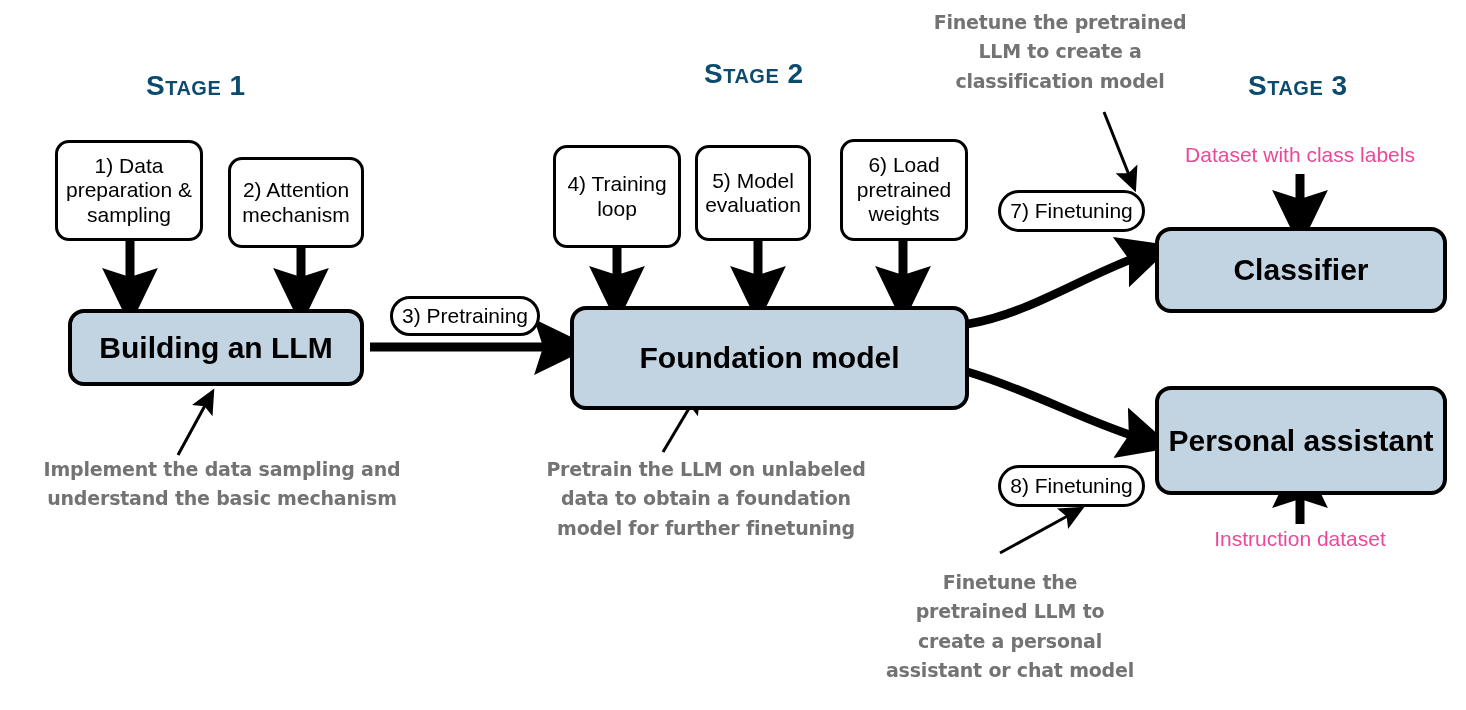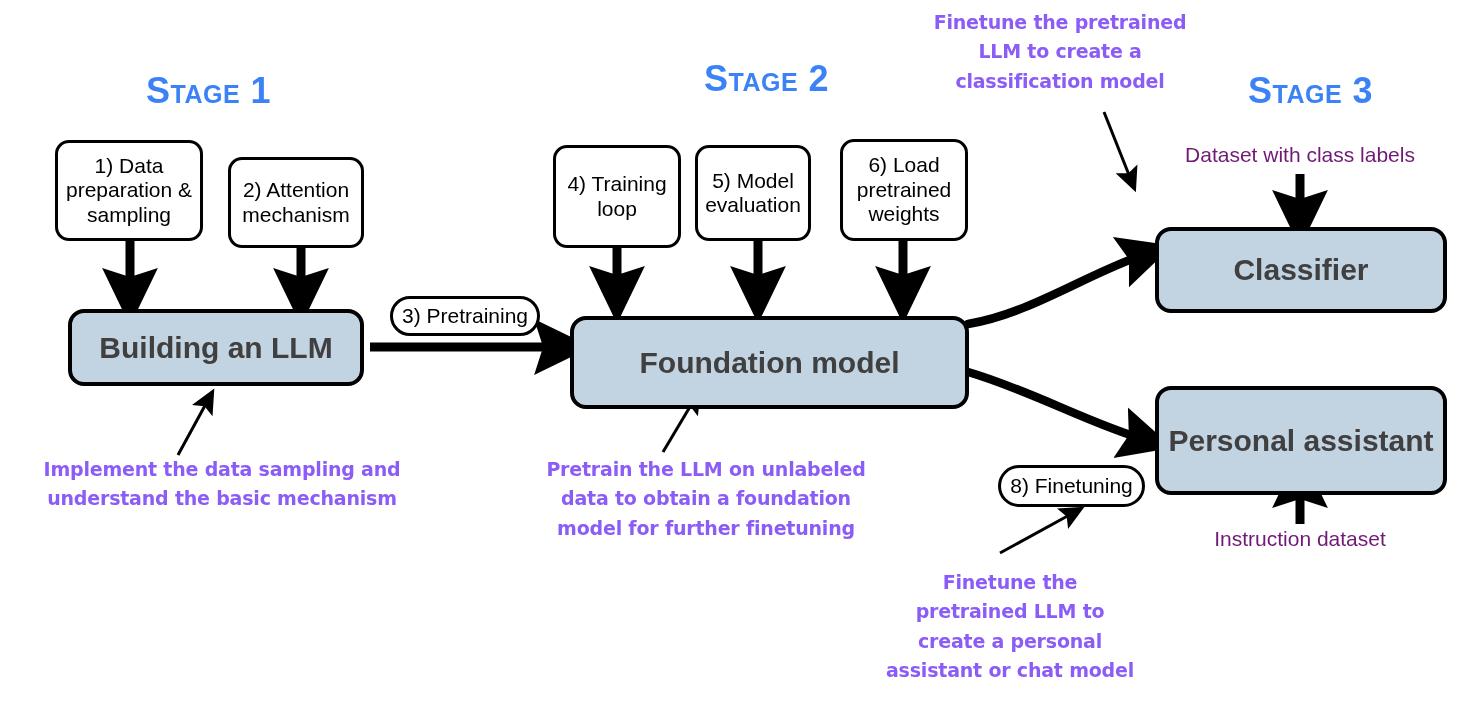--- a/index.html
+++ b/index.html
@@ -23,23 +23,23 @@
     width: 1466px;
     height: 710px;
     pointer-events: none;
   }
 
   
   .stage-title {
     position: absolute;
     font-family: "Liberation Sans", sans-serif;
     font-weight: bold;
-    font-size: 36px;
+    font-size: 28px;
     letter-spacing: 0.5px;
-    color: #3b82f6;
+    color: #0c4a6e;
     white-space: nowrap;
     font-variant: small-caps;
     text-transform: lowercase;
   }
   .stage-title::first-letter { text-transform: uppercase; }
 
   
   .step-box {
     position: absolute;
     box-sizing: border-box;
@@ -81,42 +81,42 @@
     background: #c2d3e2;
     border: 4.5px solid #000000;
     border-radius: 16px;
     display: flex;
     align-items: center;
     justify-content: center;
     text-align: center;
     font-family: "Liberation Sans", sans-serif;
     font-size: 30px;
     font-weight: bold;
-    color: #404040;
+    color: #000000;
     z-index: 4;
   }
 
   
   .caption {
     position: absolute;
     font-family: "Liberation Sans", sans-serif;
     font-size: 21px;
-    color: #701a75;
+    color: #ec4899;
     white-space: nowrap;
     text-align: center;
   }
 
   
   .annot {
     position: absolute;
     font-family: "DejaVu Sans", sans-serif;
     font-weight: bold;
     font-size: 19px;
     line-height: 1.55;
-    color: #8b5cf6;
+    color: #737373;
     text-align: center;
     letter-spacing: -0.2px;
   }
 </style>
 </head>
 <body>
 
 <div id="canvas">
 
   <svg id="svg-layer" viewBox="0 0 1466 710">
@@ -155,24 +155,25 @@
   <div class="stage-title" style="left:1248px; top:70px;">Stage 3</div>
 
   <div class="step-box" style="left:55px; top:140px; width:148px; height:101px;">1) Data preparation &amp; sampling</div>
   <div class="step-box" style="left:228px; top:157px; width:136px; height:91px;">2) Attention mechanism</div>
 
   <div class="step-box" style="left:553px; top:145px; width:128px; height:103px;">4) Training loop</div>
   <div class="step-box" style="left:695px; top:145px; width:116px; height:96px;">5) Model evaluation</div>
   <div class="step-box" style="left:840px; top:139px; width:128px; height:102px;">6) Load pretrained weights</div>
 
   <div class="pill" style="left:390px; top:296px; width:150px; height:40px;">3) Pretraining</div>
+  <div class="pill" style="left:998px; top:190px; width:147px; height:42px;">7) Finetuning</div>
   <div class="pill" style="left:998px; top:465px; width:147px; height:42px;text-align:right;">8) Finetuning</div>
 
   <div class="main-box" style="left:68px; top:309px; width:296px; height:77px;">Building an LLM</div>
-  <div class="main-box" style="left:570px; top:316px; width:399px; height:93px;">Foundation model</div>
+  <div class="main-box" style="left:570px; top:306px; width:399px; height:104px;">Foundation model</div>
   <div class="main-box" style="left:1155px; top:227px; width:292px; height:86px;">Classifier</div>
   <div class="main-box" style="left:1155px; top:386px; width:292px; height:109px;">Personal assistant</div>
 
   <div class="caption" style="left:1300px; top:143px; transform:translateX(-50%);">Dataset with class labels</div>
   <div class="caption" style="left:1300px; top:527px; transform:translateX(-50%);">Instruction dataset</div>
 
   <div class="annot" style="left:222px; top:455px; transform:translateX(-50%); width:420px;">
     <div>Implement the data sampling and</div>
     <div>understand the basic mechanism</div>
   </div>

